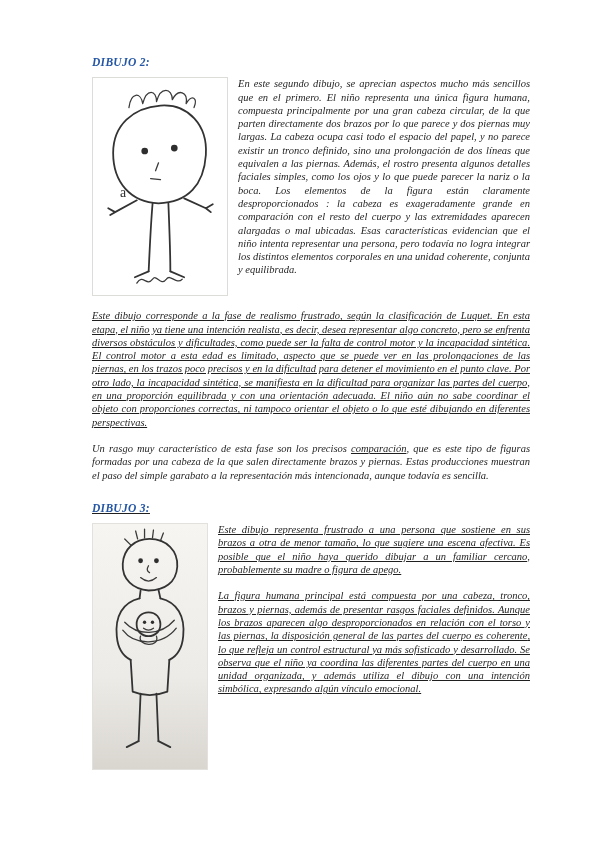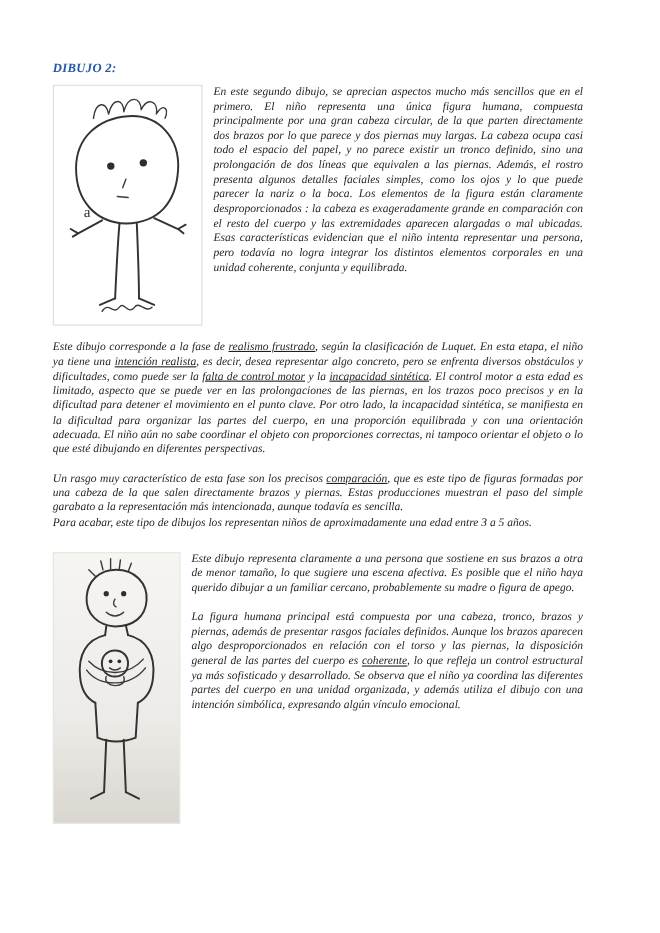--- a/index.html
+++ b/index.html
@@ -1,18 +1,18 @@
 <!DOCTYPE html>
 <html><head>
 <meta charset="utf-8">
 <style>
   html, body { margin: 0; padding: 0; background: #ffffff; }
   .page {
     width: 600px; height: 848px; background: #ffffff; overflow: hidden;
-    box-sizing: border-box; padding: 56px 70px 0 48px;
+    box-sizing: border-box; padding: 56px 70px 0 92px;
     font-family: "Liberation Serif", serif; font-style: italic;
     color: #1f1f1f; font-size: 10.5px; line-height: 13.3px;
   }
   .heading {
     font-style: italic; font-weight: bold; color: #2456a5;
     font-size: 11.5px; letter-spacing: 0.3px; margin: 0 0 8px 0;
   }
   .row { display: flex; gap: 10px; align-items: flex-start; }
   .col-text { flex: 1; }
   p.para { margin: 0 0 13px 0; text-align: justify; }
@@ -29,21 +29,21 @@
     background: linear-gradient(180deg, #f6f5f2 0%, #edebe7 62%, #d9d6d0 100%);
   }
   .drawing-frame svg { display: block; width: 100%; height: 100%; }
   .sketch { stroke: #333333; stroke-width: 1.8; fill: none;
     stroke-linecap: round; stroke-linejoin: round; }
   .sketch-thin { stroke: #3a3a3a; stroke-width: 1.3; fill: none;
     stroke-linecap: round; stroke-linejoin: round; }
   .sketch-fill { fill: #2e2e2e; stroke: none; }
   .sketch-letter { font-family: "Liberation Serif", serif; font-size: 14px;
     font-style: normal; fill: #2e2e2e; }
-  .section-gap { margin-top: 20px; }
+  .section-gap { margin-top: 20px; text-decoration: underline; }
 </style>
 </head>
 <body>
 
 <div class="page">
 
   <div>
     <div class="heading">DIBUJO 2:</div>
 
     <div class="row">
@@ -72,24 +72,24 @@
           <path class="sketch-thin" d="M 44 208 C 50 198 54 212 60 204 C 64 198 68 212 74 204 C 78 198 84 210 90 204"></path>
         </svg>
       </div>
       <div class="col-text">
         <p class="para tight">En este segundo dibujo, se aprecian aspectos mucho más sencillos que en el primero. El niño representa una única figura humana, compuesta principalmente por una gran cabeza circular, de la que parten directamente dos brazos por lo que parece y dos piernas muy largas. La cabeza ocupa casi todo el espacio del papel, y no parece existir un tronco definido, sino una prolongación de dos líneas que equivalen a las piernas. Además, el rostro presenta algunos detalles faciales simples, como los ojos y lo que puede parecer la nariz o la boca. Los elementos de la figura están claramente desproporcionados : la cabeza es exageradamente grande en comparación con el resto del cuerpo y las extremidades aparecen alargadas o mal ubicadas. Esas características evidencian que el niño intenta representar una persona, pero todavía no logra integrar los distintos elementos corporales en una unidad coherente, conjunta y equilibrada.</p>
       </div>
     </div>
 
     <p class="para section-gap" style="margin-top:13px"><span>Este dibujo corresponde a la fase de </span><span class="u em">realismo frustrado</span><span>, según la clasificación de Luquet. En esta etapa, el niño ya tiene una </span><span class="u">intención realista</span><span>, es decir, desea representar algo concreto, pero se enfrenta diversos obstáculos y dificultades, como puede ser la </span><span class="u">falta de control motor</span><span> y la </span><span class="u">incapacidad sintética</span><span>. El control motor a esta edad es limitado, aspecto que se puede ver en las prolongaciones de las piernas, en los trazos poco precisos y en la dificultad para detener el movimiento en el punto clave. Por otro lado, la incapacidad sintética, se manifiesta en la dificultad para organizar las partes del cuerpo, en una proporción equilibrada y con una orientación adecuada. El niño aún no sabe coordinar el objeto con proporciones correctas, ni tampoco orientar el objeto o lo que esté dibujando en diferentes perspectivas.</span></p>
     <p class="para tight"><span>Un rasgo muy característico de esta fase son los precisos </span><span class="u">comparación</span><span>, que es este tipo de figuras formadas por una cabeza de la que salen directamente brazos y piernas. Estas producciones muestran el paso del simple garabato a la representación más intencionada, aunque todavía es sencilla.</span></p>
-    <p class="para tight"><span>Para acabar, este tipo de dibujos los representan niños de aproximadamente una edad </span><span class="em">entre 3 a 5 años</span><span>.</span></p>
   </div>
 
   <div class="section-gap">
+    <div class="heading">DIBUJO 3:</div>
 
     <div class="row">
       <div class="drawing-frame frame-2">
         <svg viewBox="0 0 115 245">
 
           <path class="sketch-thin" d="M 45 14 L 43 6 M 52 13 L 52 4 M 60 13 L 61 5 M 68 16 L 71 8 M 38 20 L 32 14"></path>
 
           <path class="sketch" d="M 57 14 C 74 14 86 26 85 42 C 84 58 72 66 56 66 C 41 65 29 55 30 39 C 31 24 42 14 57 14 Z"></path>
 
           <circle class="sketch-fill" cx="48" cy="36" r="2.4"></circle>
@@ -109,19 +109,19 @@
           <path class="sketch-thin" d="M 51 104 q 5 4 10 0"></path>
           <path class="sketch-thin" d="M 48 112 C 44 122 68 124 64 112"></path>
 
           <path class="sketch" d="M 38 136 L 40 168 M 77 136 L 75 168 M 40 168 Q 57 175 75 168"></path>
 
           <path class="sketch" d="M 48 170 L 46 218 M 64 170 L 66 218"></path>
           <path class="sketch" d="M 46 218 L 34 224 M 66 218 L 78 224"></path>
         </svg>
       </div>
       <div class="col-text">
-        <p class="para">Este dibujo representa claramente a una persona que sostiene en sus brazos a otra de menor tamaño, lo que sugiere una escena afectiva. Es posible que el niño haya querido dibujar a un familiar cercano, probablemente su madre o figura de apego.</p>
+        <p class="para">Este dibujo representa frustrado a una persona que sostiene en sus brazos a otra de menor tamaño, lo que sugiere una escena afectiva. Es posible que el niño haya querido dibujar a un familiar cercano, probablemente su madre o figura de apego.</p>
         <p class="para"><span>La figura humana principal está compuesta por una cabeza, tronco, brazos y piernas, además de presentar rasgos faciales definidos. Aunque los brazos aparecen algo desproporcionados en relación con el torso y las piernas, la disposición general de las partes del cuerpo es </span><span class="u">coherente</span><span>, lo que refleja un control estructural ya más sofisticado y desarrollado. Se observa que el niño ya coordina las diferentes partes del cuerpo en una unidad organizada, y además utiliza el dibujo con una intención simbólica, expresando algún vínculo emocional.</span></p>
       </div>
     </div>
   </div>
 
 </div>
 
 </body></html>

